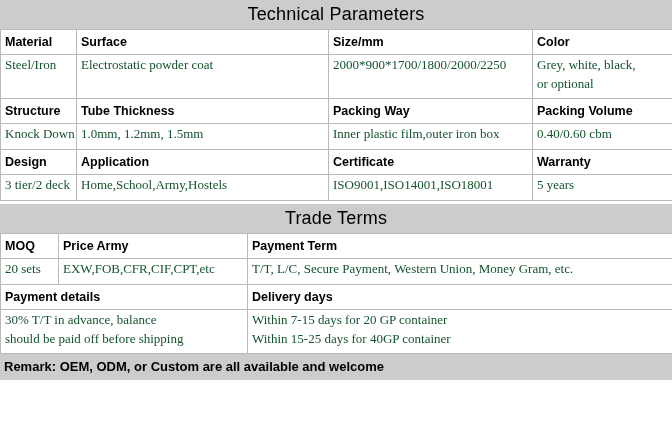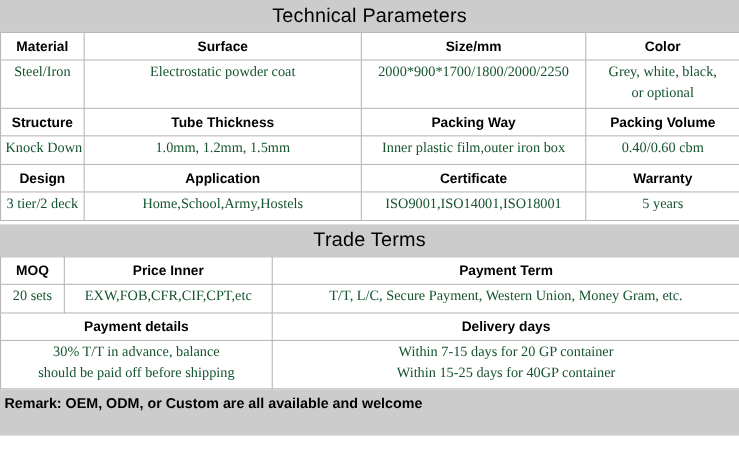--- a/index.html
+++ b/index.html
@@ -37,21 +37,20 @@
   table.spec {
     width: 672px;
     border-collapse: collapse;
     table-layout: fixed;
   }
   table.spec td {
     border: 1px solid #b9b9b9;
     padding: 0 4px;
     vertical-align: top;
     background: #ffffff;
-    text-align: center;
   }
   td.hdr {
     background: #ff9900;
     color: #000000;
     font-family: "Liberation Sans", "DejaVu Sans", sans-serif;
     font-weight: bold;
     font-size: 12.5px;
     height: 24px;
     line-height: 24px;
     padding: 0 4px;
@@ -72,21 +71,21 @@
   .row-h2 { height: 26px; margin-left: 11px; }
   .row-h3 { height: 26px; }
 
   
   .remark {
     background: #cccccc;
     color: #000000;
     font-family: "Liberation Sans", "DejaVu Sans", sans-serif;
     font-weight: bold;
     font-size: 13px;
-    height: 42px;
+    height: 26px;
     line-height: 26px;
     padding-left: 4px;
     width: 668px;
   }
   .gap { height: 3px; background: #ffffff; }
 </style>
 </head>
 <body>
 
 <div class="sheet">
@@ -174,21 +173,21 @@
 
   <table class="spec">
     <colgroup>
       <col style="width:58px">
         <col style="width:189px">
         <col style="width:425px">
     </colgroup>
     <tbody>
       <tr>
         <td class="hdr">MOQ</td>
-        <td class="hdr">Price Inner</td>
+        <td class="hdr">Price Army</td>
         <td class="hdr">Payment Term</td>
       </tr>
       <tr class="row-h2">
         <td class="val">
           <span class="ln">20 sets</span>
         </td>
         <td class="val">
           <span class="ln">EXW,FOB,CFR,CIF,CPT,etc</span>
         </td>
         <td class="val">

